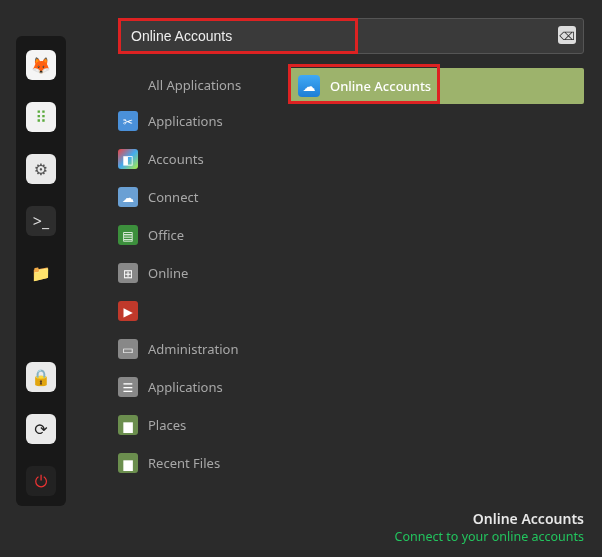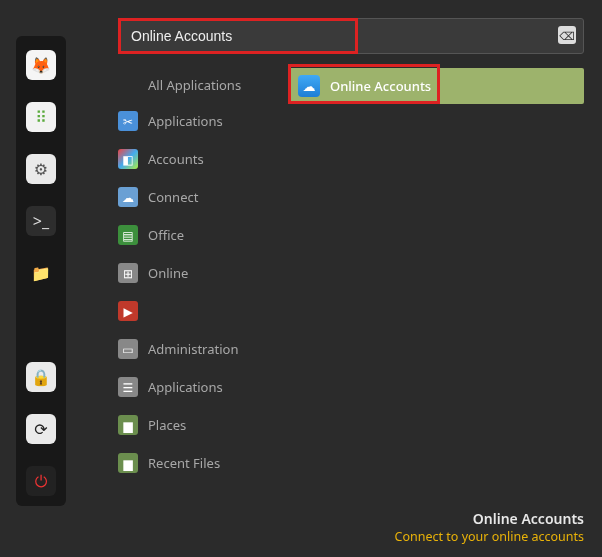--- a/index.html
+++ b/index.html
@@ -131,21 +131,21 @@
     color: #fff; font-size: 13px;
   }
   .footer {
     position: absolute;
     right: 18px;
     bottom: 12px;
     text-align: right;
     color: #e8e8e8;
   }
   .footer .title { font-weight: 600; font-size: 14px; }
-  .footer .desc { font-size: 12.5px; color: #eab308; }
+  .footer .desc { font-size: 12.5px; color: #22c55e; }
 </style>
 </head>
 <body>
 
 <div class="launcher" id="launcher">
     <div class="tile" style="background: rgb(245, 245, 245); color: rgb(230, 96, 0); font-size: 16px;">🦊</div>
     <div class="tile" style="background: rgb(242, 242, 242); color: rgb(90, 170, 60); font-size: 16px;">⠿</div>
     <div class="tile" style="background: rgb(234, 234, 234); color: rgb(85, 85, 85); font-size: 16px;">⚙</div>
     <div class="tile" style="background: rgb(45, 45, 45); color: rgb(221, 221, 221); font-size: 16px;">&gt;_</div>
     <div class="tile" style="background: transparent; color: rgb(159, 205, 77); font-size: 16px;">📁</div>

